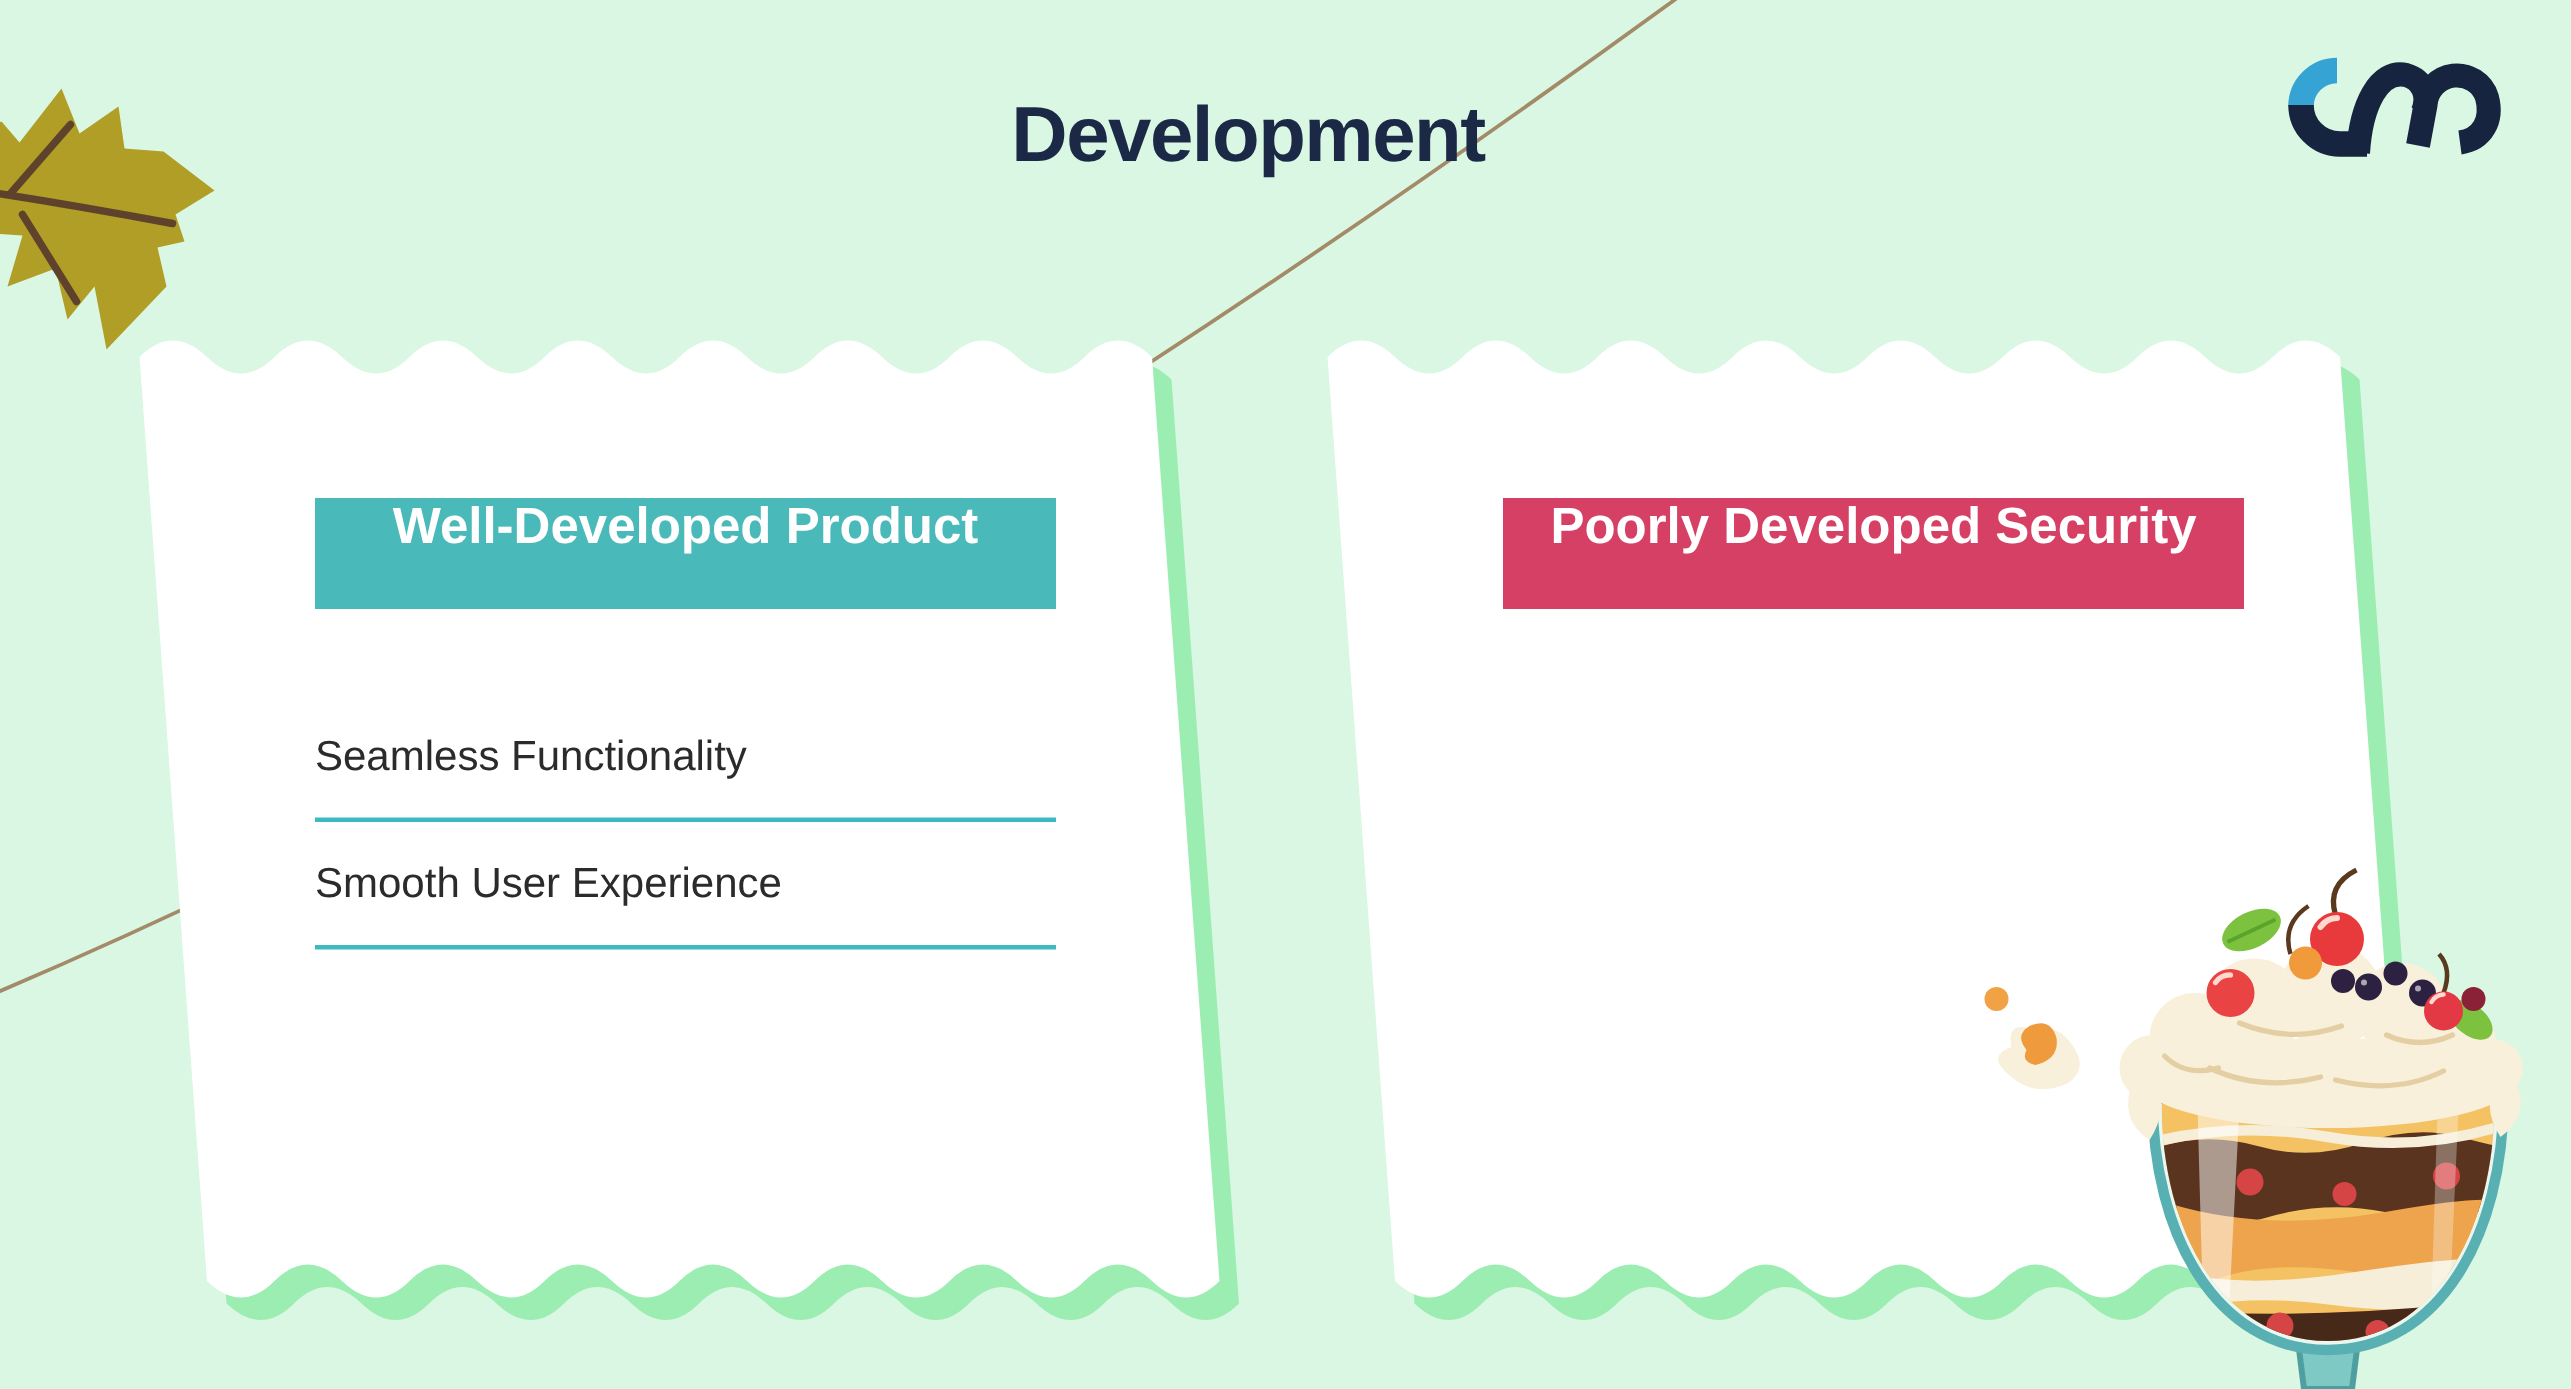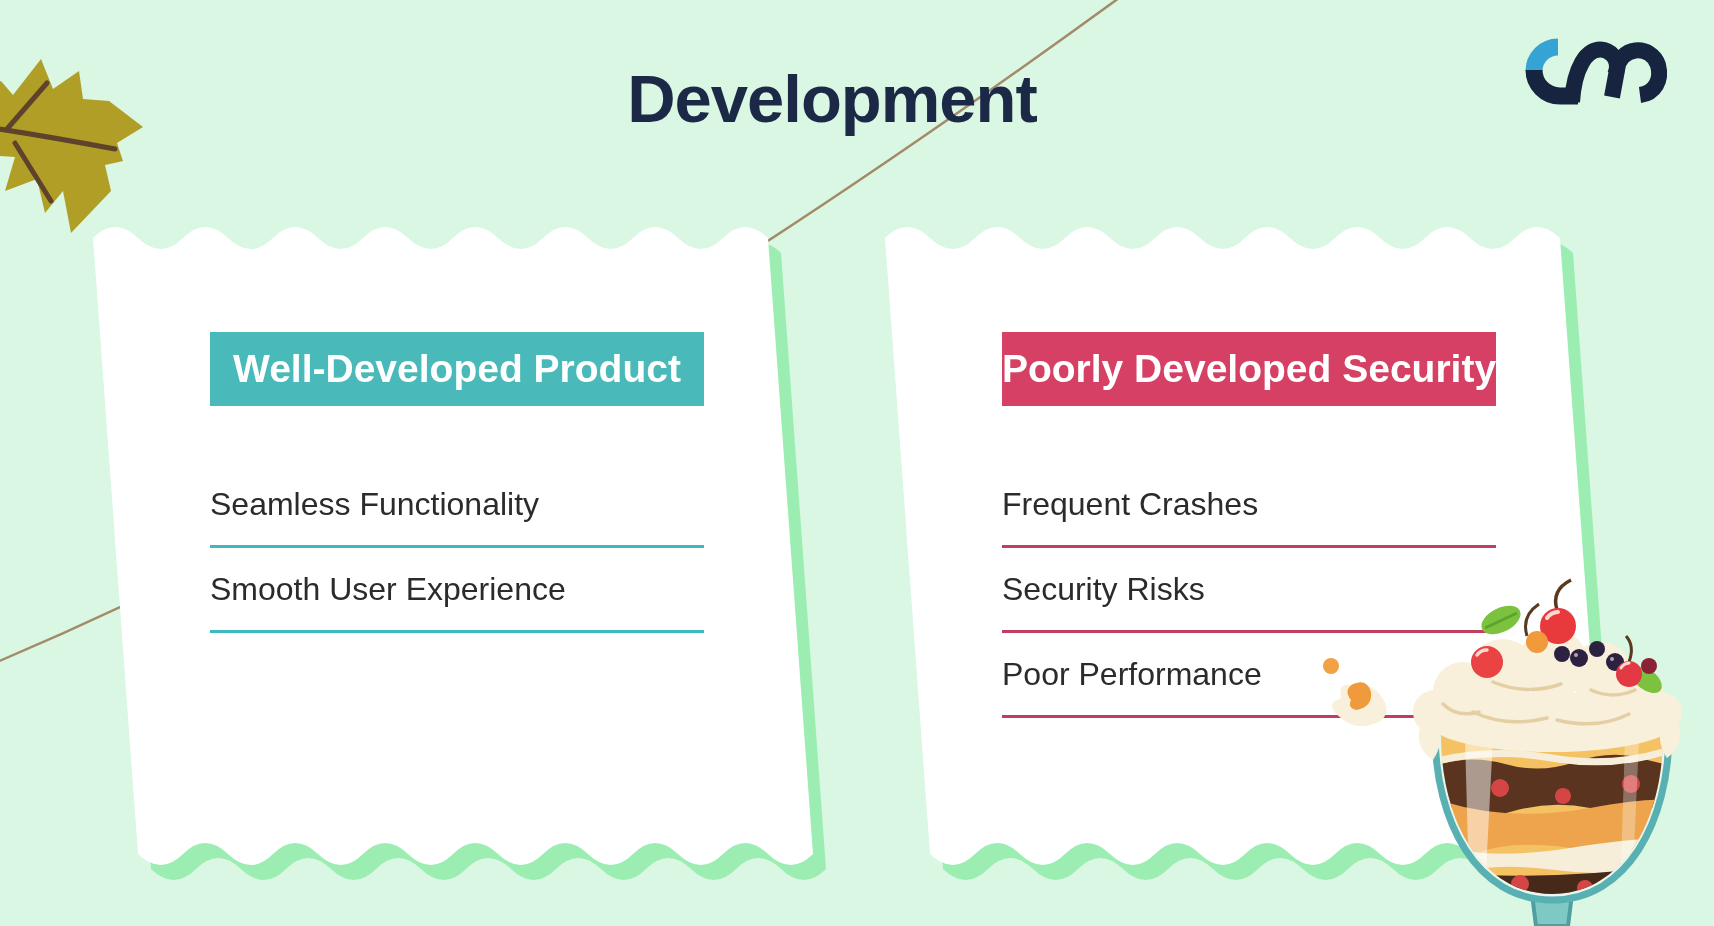--- a/index.html
+++ b/index.html
@@ -8,43 +8,43 @@
     background:var(--background);
     font-family:"Liberation Sans", sans-serif;
   }
   .decor-line-svg{position:absolute;left:0;top:0;z-index:1;}
   .decor-line-path{stroke:var(--decor_line);stroke-width:2.5;fill:none;}
   .leaf-svg{position:absolute;left:-15px;top:33px;z-index:4;}
   .leaf-body{fill:var(--leaf);}
   .leaf-vein{stroke:var(--leaf_vein);stroke-width:5;fill:none;stroke-linecap:round;}
   .page-title{
     position:absolute;left:832px;top:60px;transform:translateX(-50%);
-    font-size:67px;font-weight:800;color:var(--title);letter-spacing:-1px;
+    font-size:52px;font-weight:800;color:var(--title);letter-spacing:-1px;
     z-index:4;white-space:nowrap;margin:0;
   }
   .logo-svg{position:absolute;left:1512px;top:24px;z-index:4;}
   .logo-blue{stroke:var(--logo_blue);fill:none;}
   .logo-navy{stroke:var(--logo_navy);fill:none;}
   .card{position:absolute;width:740px;height:660px;z-index:2;}
   #card-left{left:93px;top:220px;}
   #card-right{left:885px;top:220px;}
   .card-shape-svg{position:absolute;left:0;top:0;overflow:visible;}
   .card-shadow{fill:var(--card_shadow);}
   .card-shape{fill:var(--card_bg);}
   .bar{
     position:absolute;left:117px;top:112px;width:494px;height:74px;
-    display:flex;align-items:center;justify-content:center;
-    color:#ffffff;font-size:39px;font-weight:bold;z-index:3;white-space:nowrap;
+    display:flex;justify-content:center;
+    color:#ffffff;font-size:34px;font-weight:bold;z-index:3;white-space:nowrap;
   }
   #card-left .bar{background:var(--teal);}
   #card-right .bar{background:var(--pink);}
   .rows{position:absolute;left:117px;top:243px;width:494px;z-index:3;}
   .row{
     height:82px;display:flex;align-items:center;
-    font-size:32px;color:var(--item_text);border-bottom:3px solid;
+    font-size:28px;color:var(--item_text);border-bottom:3px solid;
   }
   #card-left .row{border-color:var(--teal_line);}
   #card-right .row{border-color:var(--pink_line);}
   .dessert-svg{position:absolute;left:1295px;top:570px;z-index:9;}
 </style>
 </head>
 <body>
 
 <svg class="decor-line-svg" width="1714" height="926" viewBox="0 0 1714 926">
   <path class="decor-line-path" d="M-10,665 C380,500 760,260 1130,-10"></path>
@@ -84,31 +84,20 @@
   </div>
 </div>
 
 <div class="card" id="card-right">
   <svg class="card-shape-svg" width="740" height="660" viewBox="0 0 740 660">
     <path class="card-shadow" transform="translate(13,15)" d="M0,18 q22,-22 45,0 t45,0 t45,0 t45,0 t45,0 t45,0 t45,0 t45,0 t45,0 t45,0 t45,0 t45,0 t45,0 t45,0 t45,0 L720,634 q-22,22 -45,0 t-45,0 t-45,0 t-45,0 t-45,0 t-45,0 t-45,0 t-45,0 t-45,0 t-45,0 t-45,0 t-45,0 t-45,0 t-45,0 t-45,0 Z"></path>
     <path class="card-shape" d="M0,18 q22,-22 45,0 t45,0 t45,0 t45,0 t45,0 t45,0 t45,0 t45,0 t45,0 t45,0 t45,0 t45,0 t45,0 t45,0 t45,0 L720,634 q-22,22 -45,0 t-45,0 t-45,0 t-45,0 t-45,0 t-45,0 t-45,0 t-45,0 t-45,0 t-45,0 t-45,0 t-45,0 t-45,0 t-45,0 t-45,0 Z"></path>
   </svg>
   <div class="bar">
     <span>Poorly Developed Security</span>
-  </div>
-  <div class="rows">
-    <div class="row">
-      <span>Frequent Crashes</span>
-    </div>
-    <div class="row">
-      <span>Security Risks</span>
-    </div>
-    <div class="row">
-      <span>Poor Performance</span>
-    </div>
   </div>
 </div>
 
 <svg class="dessert-svg" width="390" height="356" viewBox="0 0 390 356">
   <defs>
     <clipPath id="bowlclip">
       <path d="M146,165 C146,250 186,324 257,324 C328,324 368,250 368,165 Z"></path>
     </clipPath>
   </defs>
 

